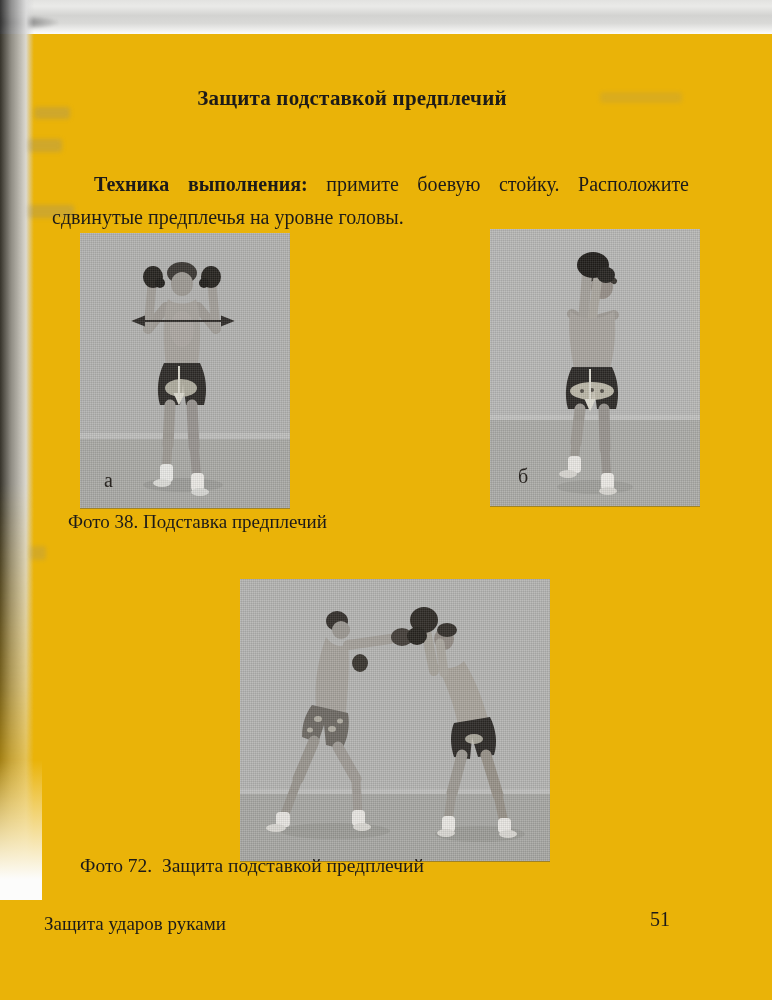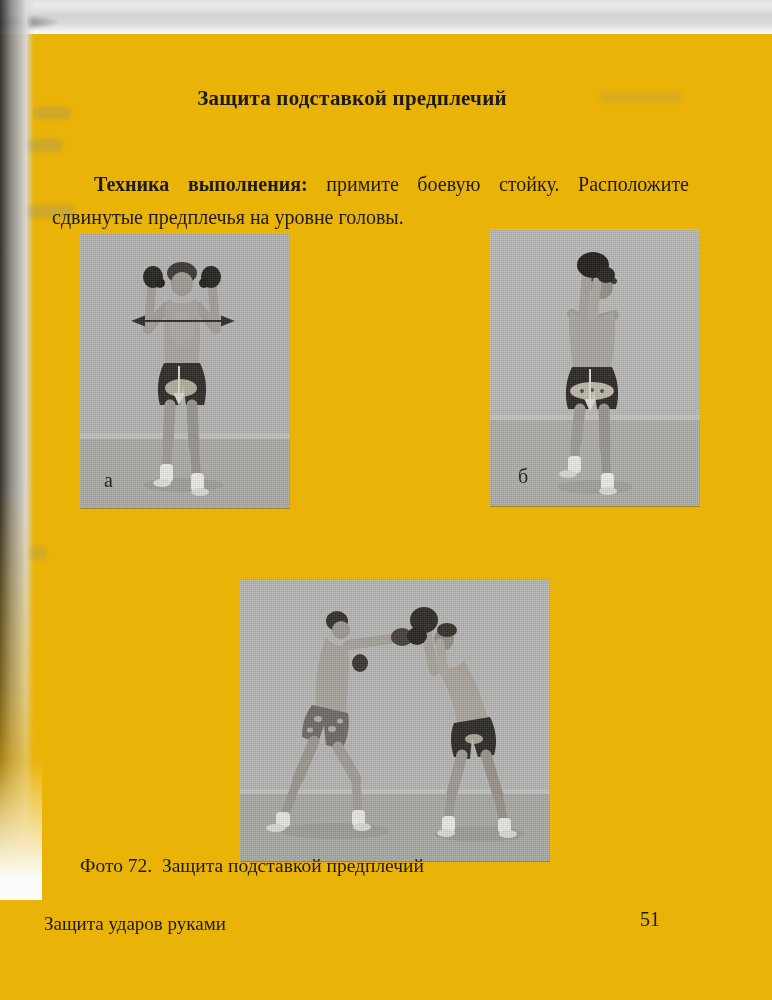--- a/index.html
+++ b/index.html
@@ -47,21 +47,21 @@
     position:absolute; left:36px; top:152px; width:637px; margin:16px;
     font-size:20px; line-height:33px; text-align:justify; text-indent:42px;
   }
   .para b{font-weight:bold;}
   .caption{
     position:absolute; margin:0; font-size:19px; white-space:pre-wrap;
   }
   .caption-38{left:68px; top:511px;}
   .caption-39{left:80px; top:855px; font-size:19.5px;}
   .running-title{position:absolute; left:44px; top:894px; font-size:19px;}
-  .page-number{position:absolute; left:630px; top:888px; width:40px; text-align:center; font-size:20px;}
+  .page-number{position:absolute; left:630px; top:888px; width:40px; text-align:right; font-size:20px;}
   
   .photo{
     position:absolute; overflow:hidden;
     box-shadow:0 1px 0 rgba(70,70,70,.45), inset 0 0 0 1px rgba(110,110,110,.35);
   }
   .photo svg{display:block; width:100%; height:100%;}
   .photo::after{
     content:""; position:absolute; inset:0; pointer-events:none;
     background-image:
       repeating-linear-gradient(0deg, rgba(255,255,255,.06) 0 1px, rgba(0,0,0,.05) 1px 2px),
@@ -186,20 +186,21 @@
       <line x1="115" y1="220" x2="117" y2="250" stroke="#98948f" stroke-width="9" stroke-linecap="round"></line>
 
       <rect x="78" y="227" width="13" height="17" rx="4" fill="#eae8e4"></rect>
       <ellipse cx="78" cy="245" rx="9" ry="4" fill="#d9d7d2"></ellipse>
       <rect x="111" y="244" width="13" height="17" rx="4" fill="#edebe7"></rect>
       <ellipse cx="118" cy="262" rx="9" ry="4" fill="#d9d7d2"></ellipse>
     </svg>
     <span class="photo-label label-b">б</span>
   </figure>
 
+  <p class="caption caption-38">Фото 38. Подставка предплечий</p>
 
   <figure class="photo photo-c">
     <svg viewBox="0 0 310 282">
       <rect x="0" y="0" width="310" height="282" fill="#b5b5b3"></rect>
       <rect x="0" y="210" width="310" height="5" fill="#c0c0be"></rect>
       <rect x="0" y="215" width="310" height="67" fill="#a8a8a4"></rect>
       <ellipse cx="95" cy="252" rx="55" ry="8" fill="#8c8c88" opacity="0.4"></ellipse>
       <ellipse cx="240" cy="255" rx="45" ry="8" fill="#8c8c88" opacity="0.4"></ellipse>
 
       <g>

